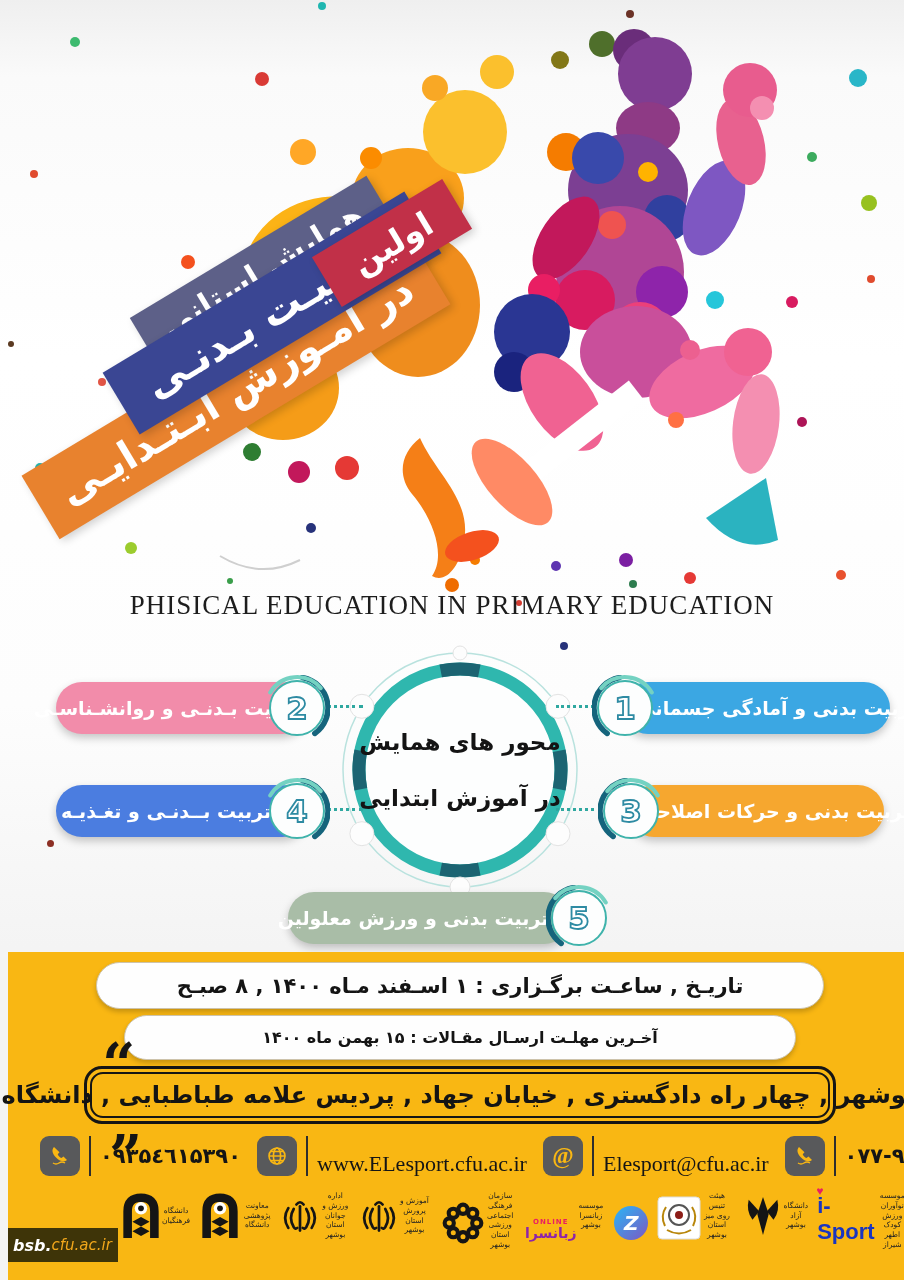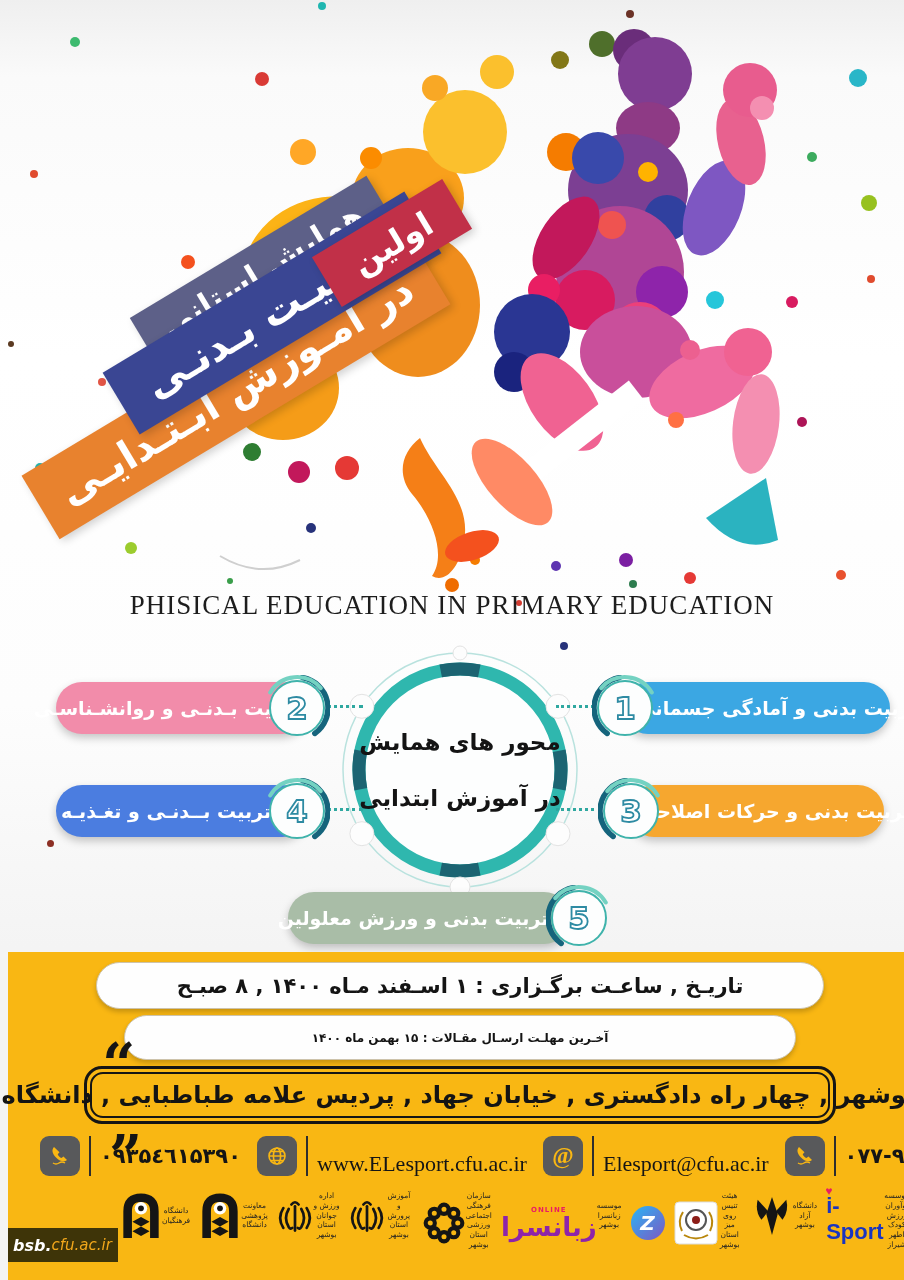--- a/index.html
+++ b/index.html
@@ -58,21 +58,21 @@
   
   .dot{ position:absolute; border-radius:50%; }
   
   .footer{ position:absolute; left:8px; top:952px; width:904px; height:328px; background:#f9b713; }
   .fpill{
     position:absolute; background:#fefefe; border:1px solid #cdc3ab; border-radius:26px;
     display:flex; align-items:center; justify-content:center; direction:rtl;
     font-weight:700; color:#141414; box-shadow:0 3px 5px rgba(0,0,0,.2); white-space:nowrap;
   }
   .fpill-date{ left:88px;  top:10px; width:728px; height:47px; font-size:21px; }
-  .fpill-dead{ left:116px; top:63px; width:672px; height:45px; font-size:12px; }
+  .fpill-dead{ left:116px; top:63px; width:672px; height:45px; font-size:16px; }
   .secr{ position:absolute; left:76px; top:114px; width:752px; height:58px; }
   .secr-frame{
     position:absolute; inset:0; border:3px solid #151515; border-radius:18px;
   }
   .secr-frame::after{
     content:""; position:absolute; inset:3px; border:2px solid #151515; border-radius:13px;
   }
   .secr-text{
     position:absolute; inset:0; display:flex; align-items:center; justify-content:center;
     direction:rtl; font-weight:700; font-size:24px; color:#141414; white-space:nowrap;
@@ -99,21 +99,21 @@
     display:flex; align-items:flex-start; gap:9px;
   }
   .logo{ display:flex; flex-direction:row; align-items:center; }
   .glyph{ height:52px; display:flex; align-items:flex-end; justify-content:center; }
   .cap{
     margin-top:3px; font-size:7.5px; line-height:1.3; color:#222; text-align:center;
     direction:rtl; max-width:72px;
   }
   .zab{ display:flex; flex-direction:column; align-items:center; line-height:1; }
   .zab-online{ font-size:7px; font-weight:700; letter-spacing:1px; color:#e91e63; }
-  .zab-word{ font-size:26px; font-weight:800; color:#8e24aa; direction:rtl; }
+  .zab-word{ font-size:14px; font-weight:800; color:#8e24aa; direction:rtl; }
   .zb{
     width:34px; height:34px; border-radius:50%; background:linear-gradient(135deg,#29b6f6,#7e57c2);
     color:#fff; font-weight:800; font-style:italic; font-size:20px;
     display:flex; align-items:center; justify-content:center;
   }
   .isp{ position:relative; color:#1a35c0; font-weight:800; font-size:22px; font-family:"Liberation Sans",sans-serif; }
   .isp .heart{ position:absolute; left:-1px; top:-9px; color:#e91e63; font-size:12px; }
   .watermark{
     position:absolute; left:0; top:276px; width:110px; height:34px; background:#3e3408;
     display:flex; align-items:center; padding-left:5px; font-style:italic; z-index:9;

